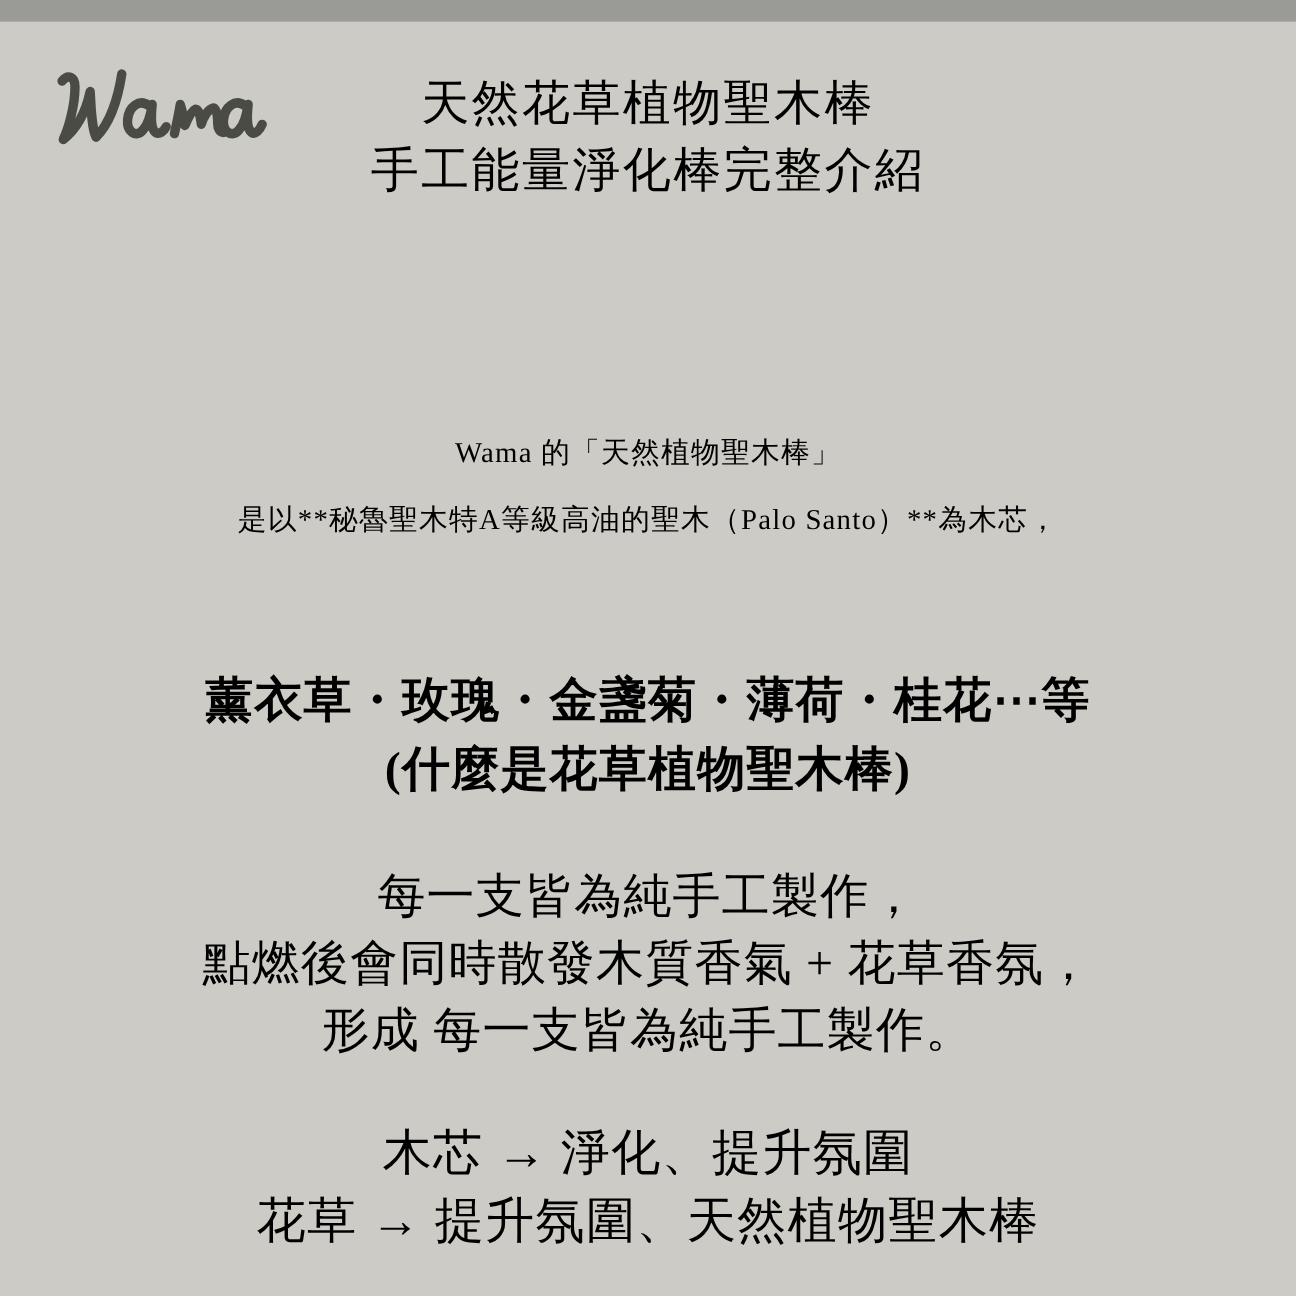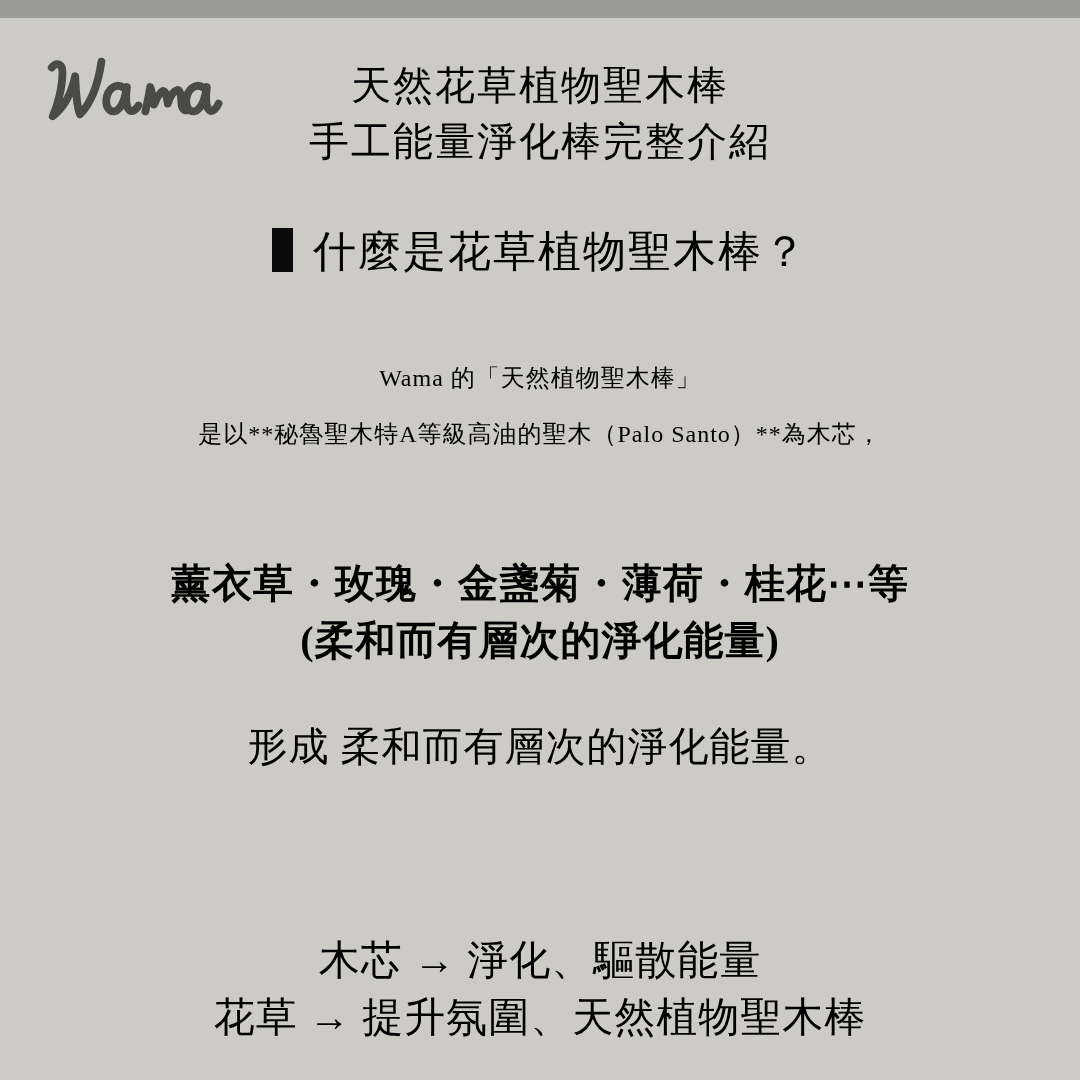--- a/index.html
+++ b/index.html
@@ -109,38 +109,35 @@
       </g>
     </svg>
     <span class="sr-only">Wama</span>
   </div>
 
   <div class="textblock title-block">
     <div class="line">天然花草植物聖木棒</div>
     <div class="line">手工能量淨化棒完整介紹</div>
   </div>
 
-  <div class="textblock section-heading">
-    <div class="line">
-      <span class="marker"></span><span>什麼是花草植物聖木棒？</span>
-    </div>
-  </div>
 
   <div class="textblock intro-block">
     <div class="line">Wama 的「天然植物聖木棒」</div>
     <div class="line">是以**秘魯聖木特A等級高油的聖木（Palo Santo）**為木芯，</div>
   </div>
 
   <div class="textblock herbs-block">
     <div class="line">薰衣草・玫瑰・金盞菊・薄荷・桂花⋯等</div>
-    <div class="line">(柔和而有層次的淨化能量)</div>
+    <div class="line">(什麼是花草植物聖木棒)</div>
   </div>
 
   <div class="textblock craft-block">
-    <div class="line">形成 柔和而有層次的淨化能量。</div>
+    <div class="line">每一支皆為純手工製作，</div>
+    <div class="line">點燃後會同時散發木質香氣 + 花草香氛，</div>
+    <div class="line">形成 每一支皆為純手工製作。</div>
   </div>
 
   <div class="textblock effects-block">
-    <div class="line">木芯 → 淨化、驅散能量</div>
+    <div class="line">木芯 → 淨化、提升氛圍</div>
     <div class="line">花草 → 提升氛圍、天然植物聖木棒</div>
   </div>
 
 </div>
 
 </body></html>

